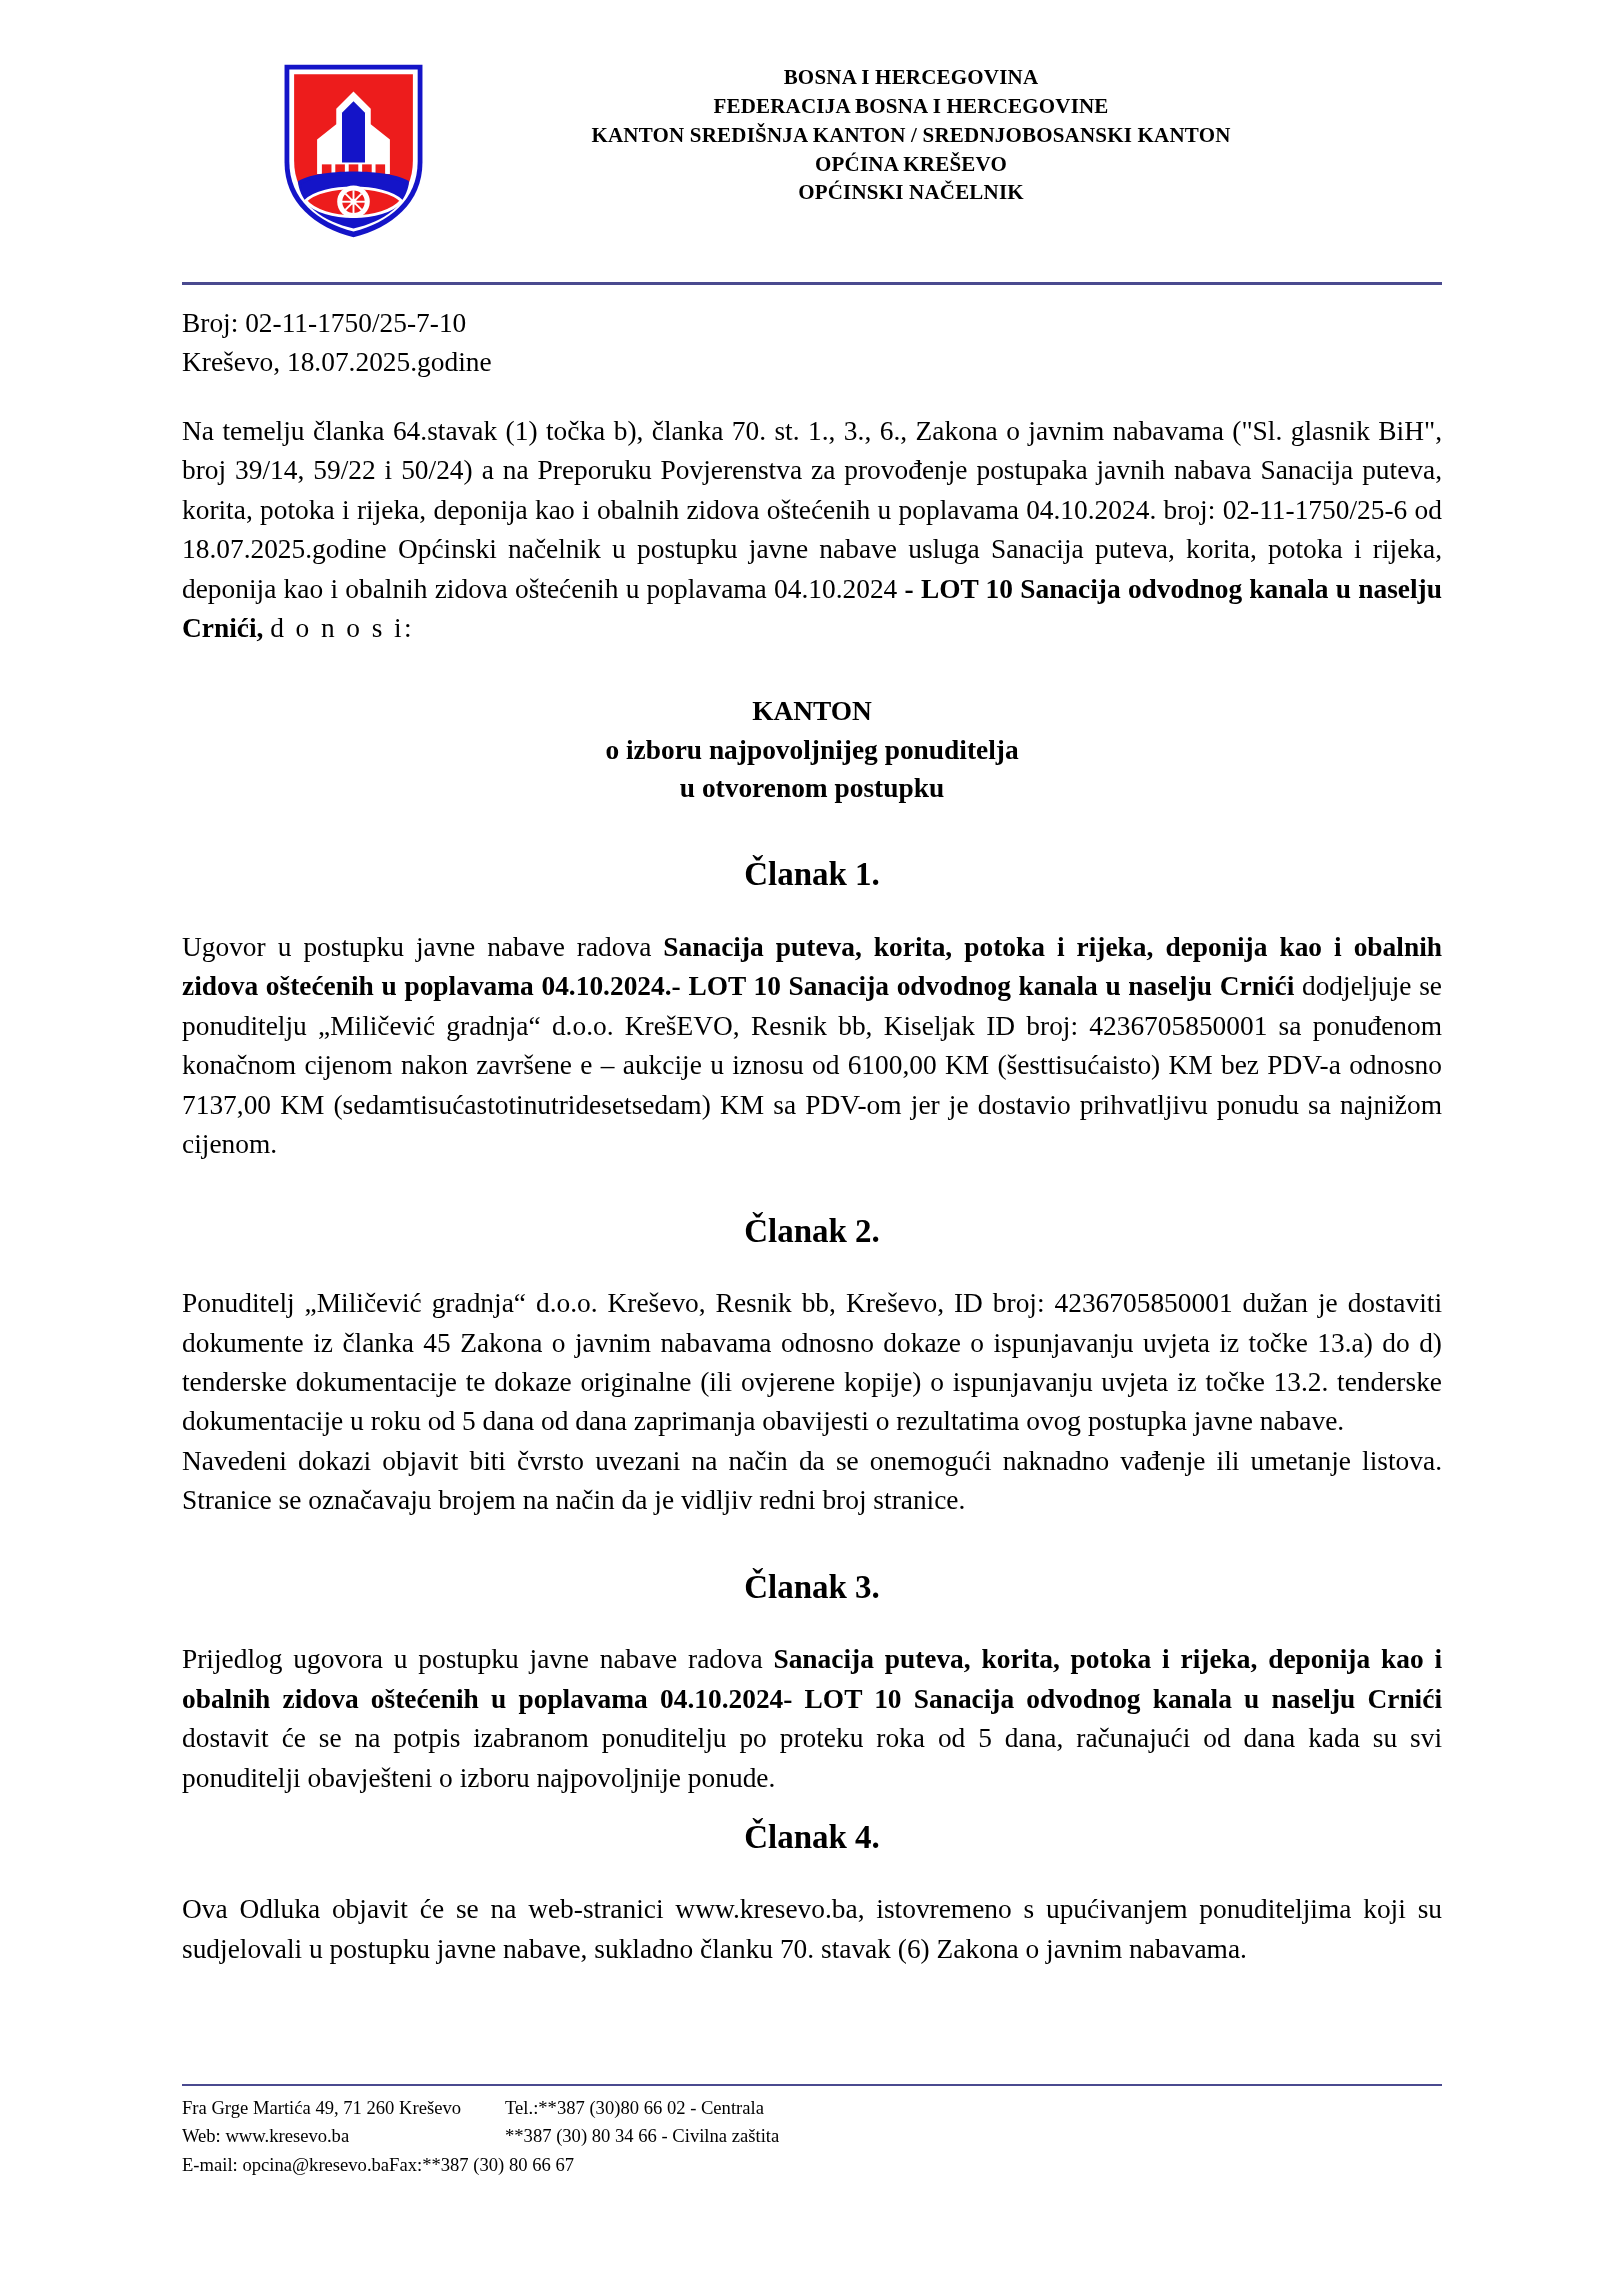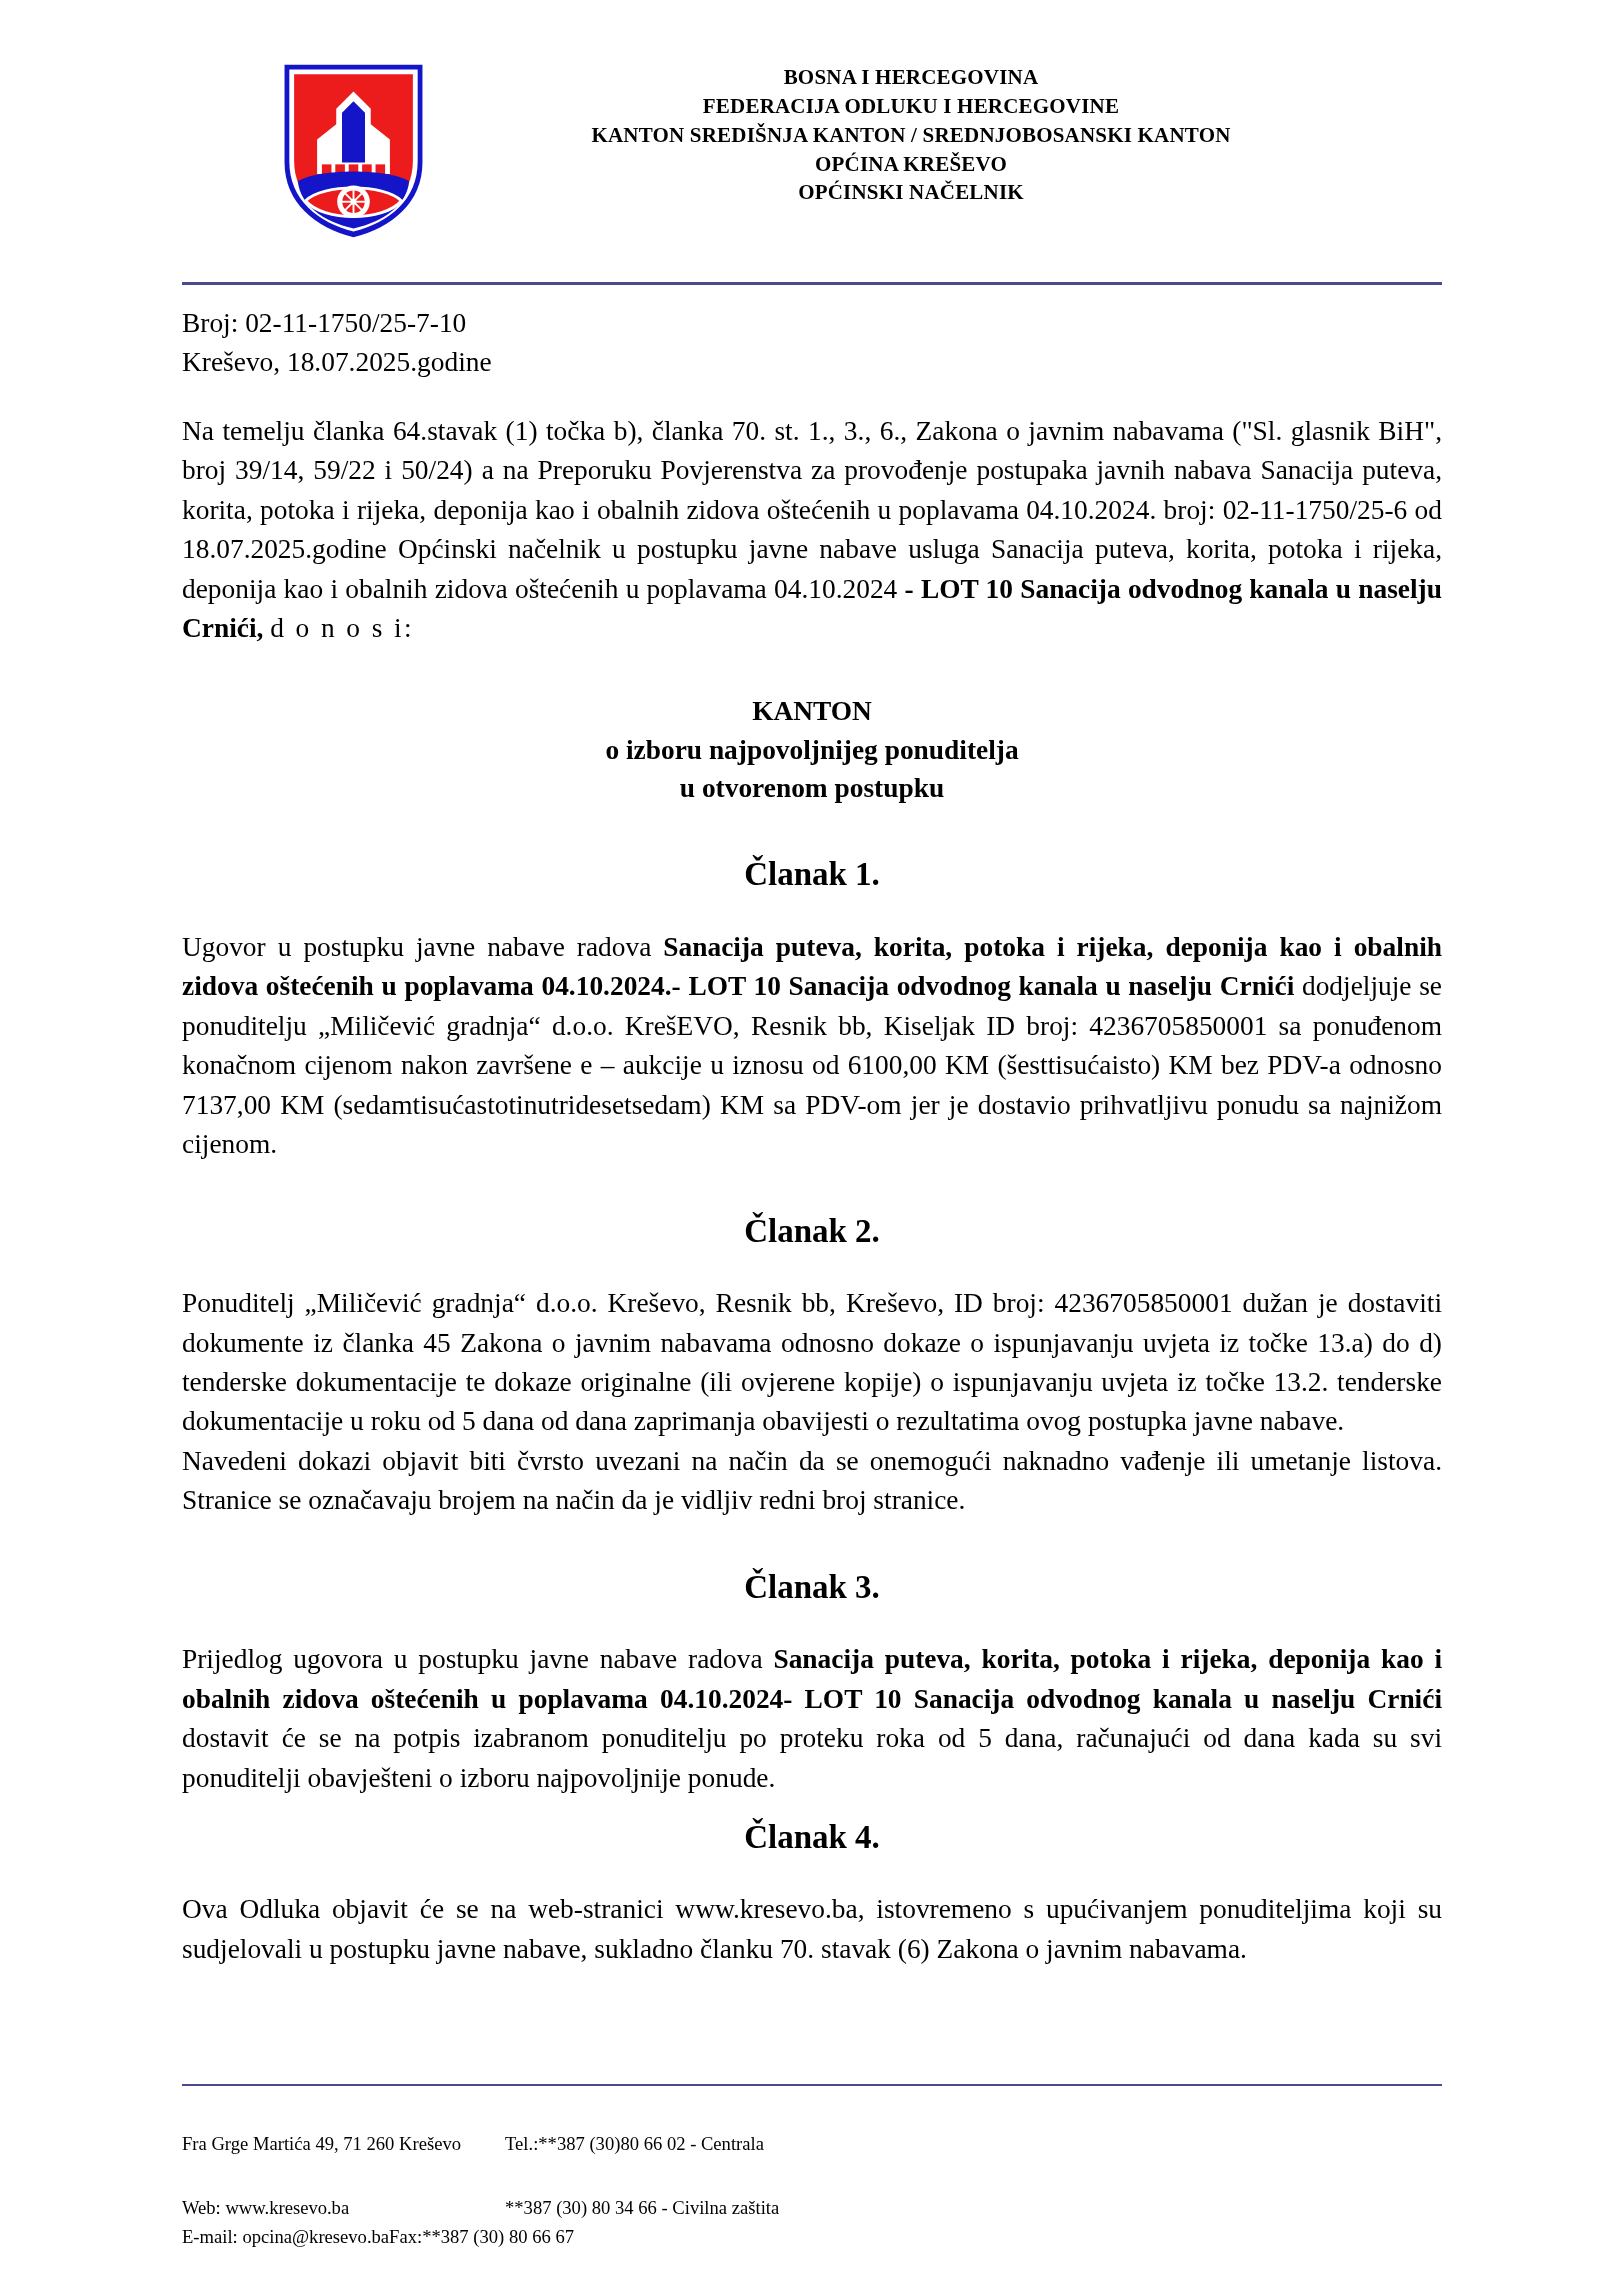--- a/index.html
+++ b/index.html
@@ -115,21 +115,21 @@
     left: 182px;
     top: 2094px;
     width: 1260px;
     font-size: 18.6px;
     line-height: 1.52;
   }
   .footer-row {
     display: flex;
     align-items: baseline;
   }
-  .fcol-a { width: 323px; flex: 0 0 323px; margin-top: 36px; }
+  .fcol-a { width: 323px; flex: 0 0 323px; }
   .fcol-b { flex: 1 1 auto; }
   .footer-row.inline-row { display: block; }
 </style>
 </head>
 <body>
 
 <div class="page">
 
   <div class="doc-header">
 
@@ -176,21 +176,21 @@
             <line x1="71.5" y1="140.5" x2="88.5" y2="157.5"></line>
             <line x1="88.5" y1="140.5" x2="71.5" y2="157.5"></line>
           </g>
           <circle cx="80" cy="149" r="13" fill="none" stroke="#ffffff" stroke-width="2.5"></circle>
         </g>
       </svg>
     </div>
 
     <div class="header-text">
       <div class="hline">BOSNA I HERCEGOVINA</div>
-      <div class="hline">FEDERACIJA ODLUKU I HERCEGOVINE</div>
+      <div class="hline">FEDERACIJA BOSNA I HERCEGOVINE</div>
       <div class="hline">KANTON SREDIŠNJA KANTON / SREDNJOBOSANSKI KANTON</div>
       <div class="hline">OPĆINA KREŠEVO</div>
       <div class="hline">OPĆINSKI NAČELNIK</div>
     </div>
   </div>
 
   <div class="header-rule"></div>
 
   <div class="content">
 

